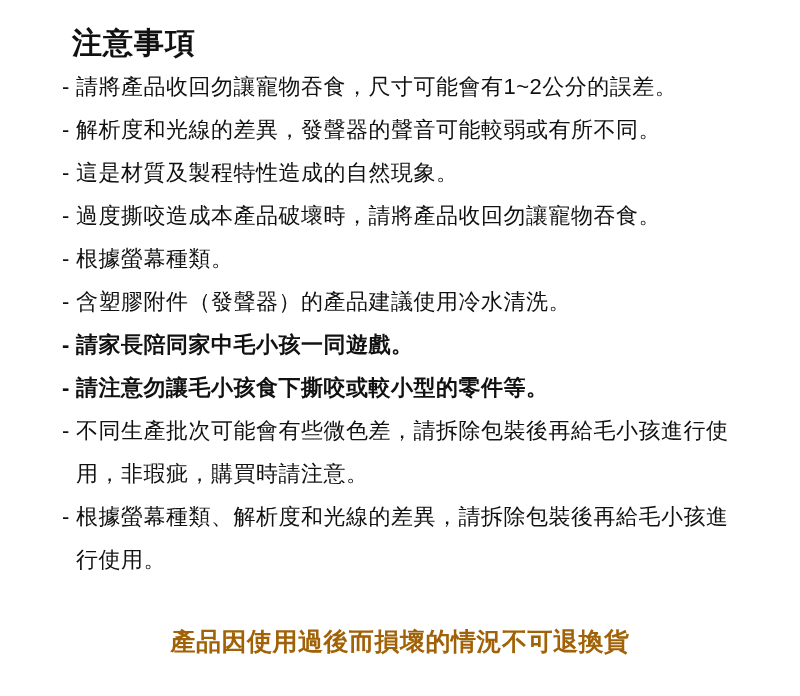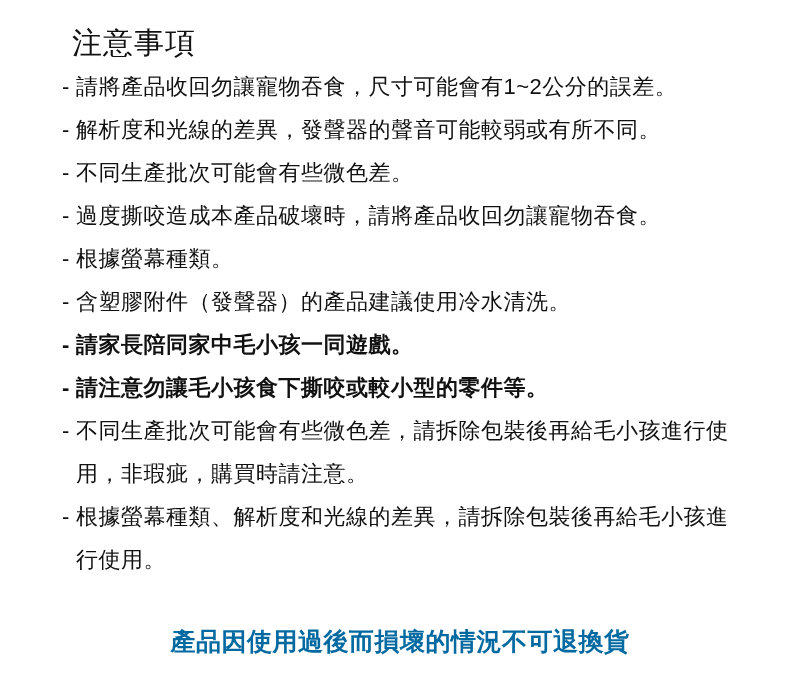--- a/index.html
+++ b/index.html
@@ -17,21 +17,21 @@
   .page {
     width: 800px;
     height: 696px;
     background: #ffffff;
   }
   .content {
     padding: 27px 0 0 62px;
   }
   .title {
     font-size: 30px;
-    font-weight: 400;
+    font-weight: 700;
     line-height: 32px;
     margin: 0 0 6px 10px;
     letter-spacing: 1px;
     color: #111111;
   }
   .notes {
     width: 680px;
     font-size: 22px;
     line-height: 43px;
     letter-spacing: 0.5px;
@@ -52,41 +52,41 @@
     min-width: 0;
   }
   .footer {
     margin-top: 45px;
     width: 800px;
     text-align: center;
     font-size: 25px;
     line-height: 30px;
     font-weight: 700;
     letter-spacing: 0.5px;
-    color: #0369a1;
+    color: #a16207;
   }
 </style>
 </head>
 <body>
 
 <div class="page">
   <div class="content">
     <h1 class="title">注意事項</h1>
     <div class="notes" id="notes-list">
         <div class="note-item">
           <span class="note-dash">-</span>
           <span class="note-text">請將產品收回勿讓寵物吞食，尺寸可能會有1~2公分的誤差。</span>
         </div>
         <div class="note-item">
           <span class="note-dash">-</span>
           <span class="note-text">解析度和光線的差異，發聲器的聲音可能較弱或有所不同。</span>
         </div>
         <div class="note-item">
           <span class="note-dash">-</span>
-          <span class="note-text">不同生產批次可能會有些微色差。</span>
+          <span class="note-text">這是材質及製程特性造成的自然現象。</span>
         </div>
         <div class="note-item">
           <span class="note-dash">-</span>
           <span class="note-text">過度撕咬造成本產品破壞時，請將產品收回勿讓寵物吞食。</span>
         </div>
         <div class="note-item">
           <span class="note-dash">-</span>
           <span class="note-text">根據螢幕種類。</span>
         </div>
         <div class="note-item">

